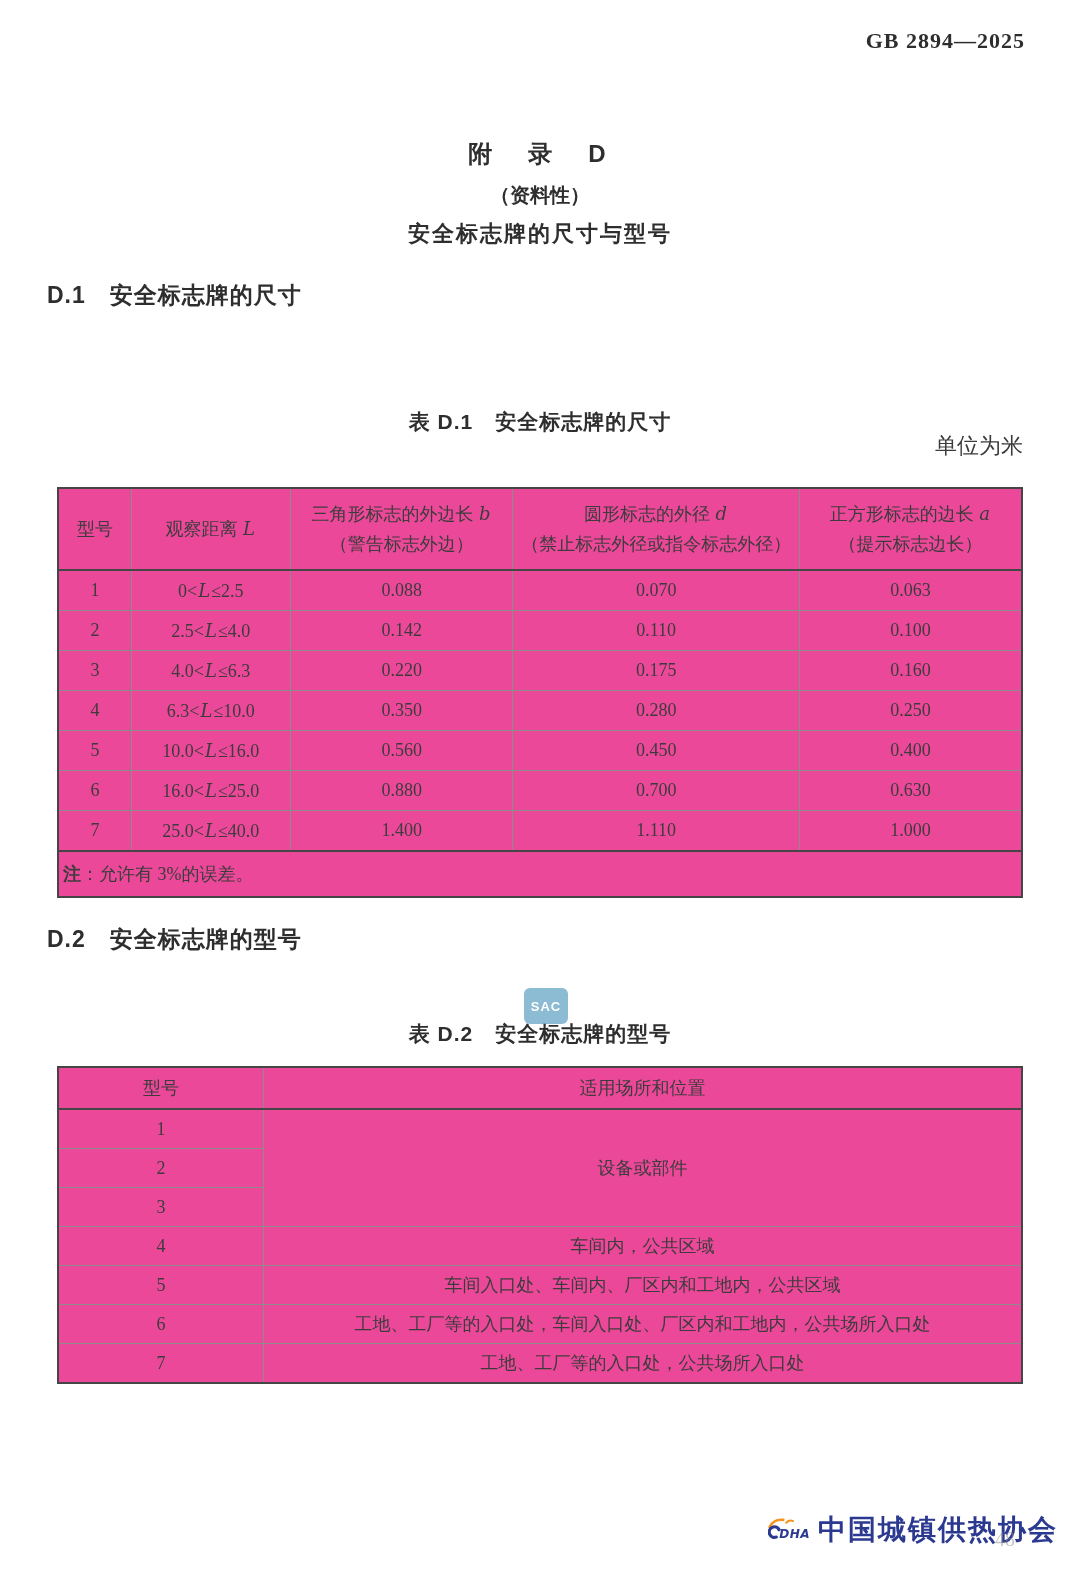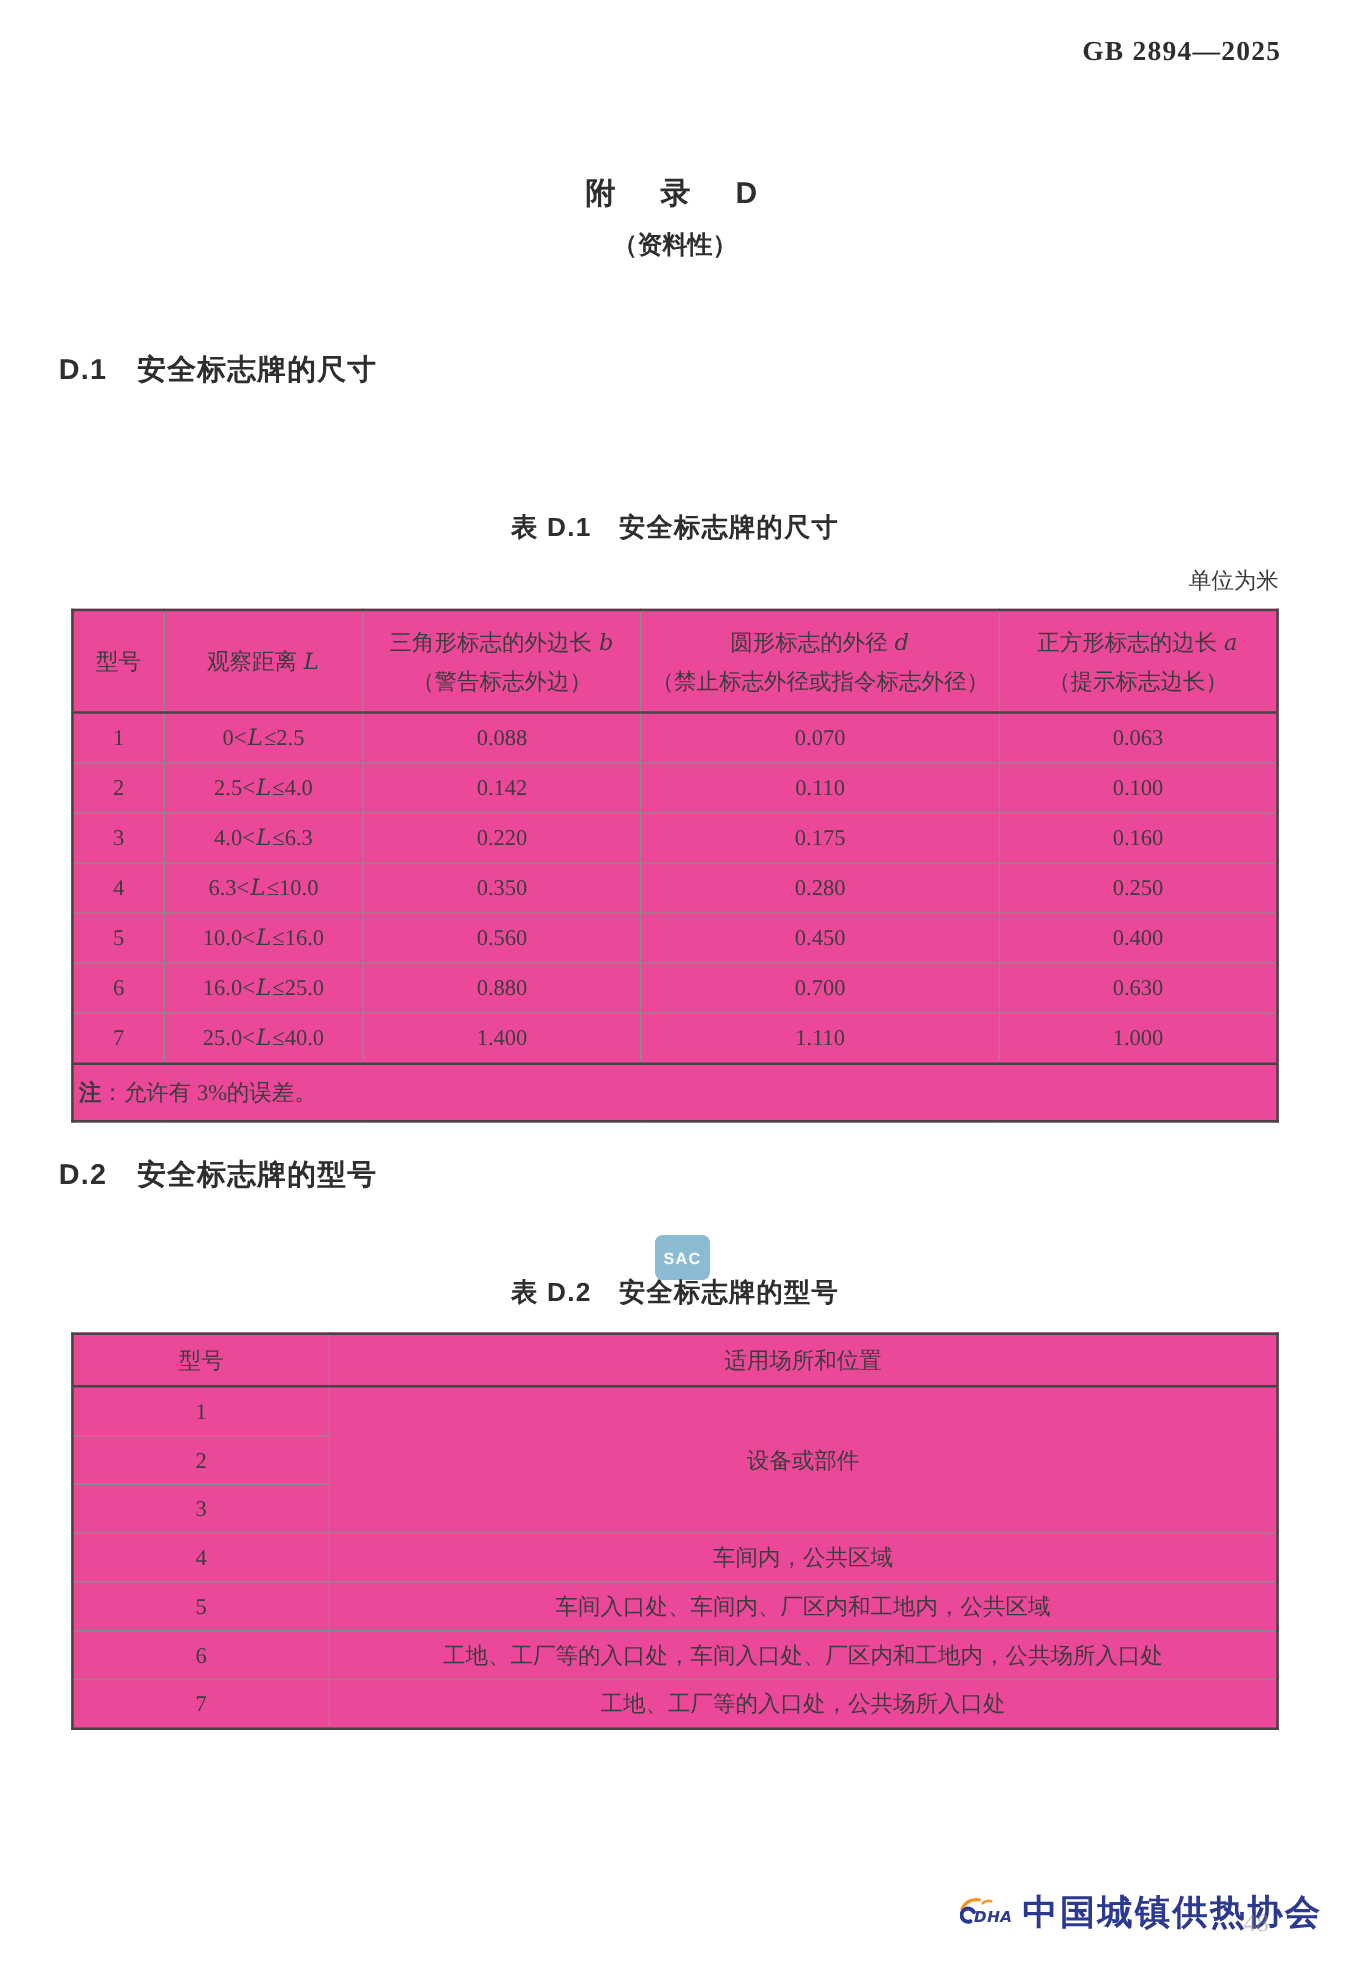--- a/index.html
+++ b/index.html
@@ -26,21 +26,21 @@
 
   .para{position:absolute;left:57px;width:966px;font-size:20.5px;line-height:39px;text-align:justify;color:#3a3a3a;}
   .para .indent{display:inline-block;width:2em;}
   .d1-para{top:320px;}
   .d2-para{top:964px;}
 
   .tbl-title{position:absolute;left:0;width:100%;text-align:center;font-size:21px;letter-spacing:1px;}
   .t1-title{top:408px;}
   .t2-title{top:1020px;}
 
-  .unit-note{position:absolute;top:452px;right:57px;font-size:18px;font-family:Liberation Mono, monospace;}
+  .unit-note{position:absolute;top:431px;right:57px;font-size:22px;font-family:Liberation Mono, monospace;}
 
   table{position:absolute;left:57px;width:966px;border-collapse:collapse;table-layout:fixed;
         font-size:18px;color:#3c3c3c;background:#ec4899;}
   .t1{top:487px;}
   .t2{top:1066px;}
   th,td{border:1px solid #8c8c8c;text-align:center;vertical-align:middle;font-weight:normal;padding:0 4px;}
   table{border:2.5px solid #454545;}
   thead th{border-bottom:2.5px solid #454545;}
   .t1 thead th{height:80px;line-height:30px;font-size:18px;}
   .t1 tbody td{height:39px;}
@@ -63,20 +63,21 @@
 </head>
 <body>
 
 <div class="page">
 
   <div class="doc-code">GB 2894—2025</div>
 
   <div class="title-block">
     <div class="title-line1 hei">附　录　D</div>
     <div class="title-line2 hei">（资料性）</div>
+    <div class="title-line3 hei">安全标志牌的尺寸与型号</div>
   </div>
 
   <div class="sec-heading d1-heading hei">D.1　安全标志牌的尺寸</div>
 
 
   <div class="tbl-title t1-title hei">表 D.1　安全标志牌的尺寸</div>
 
   <div class="unit-note">单位为米</div>
 
   <table class="t1">

